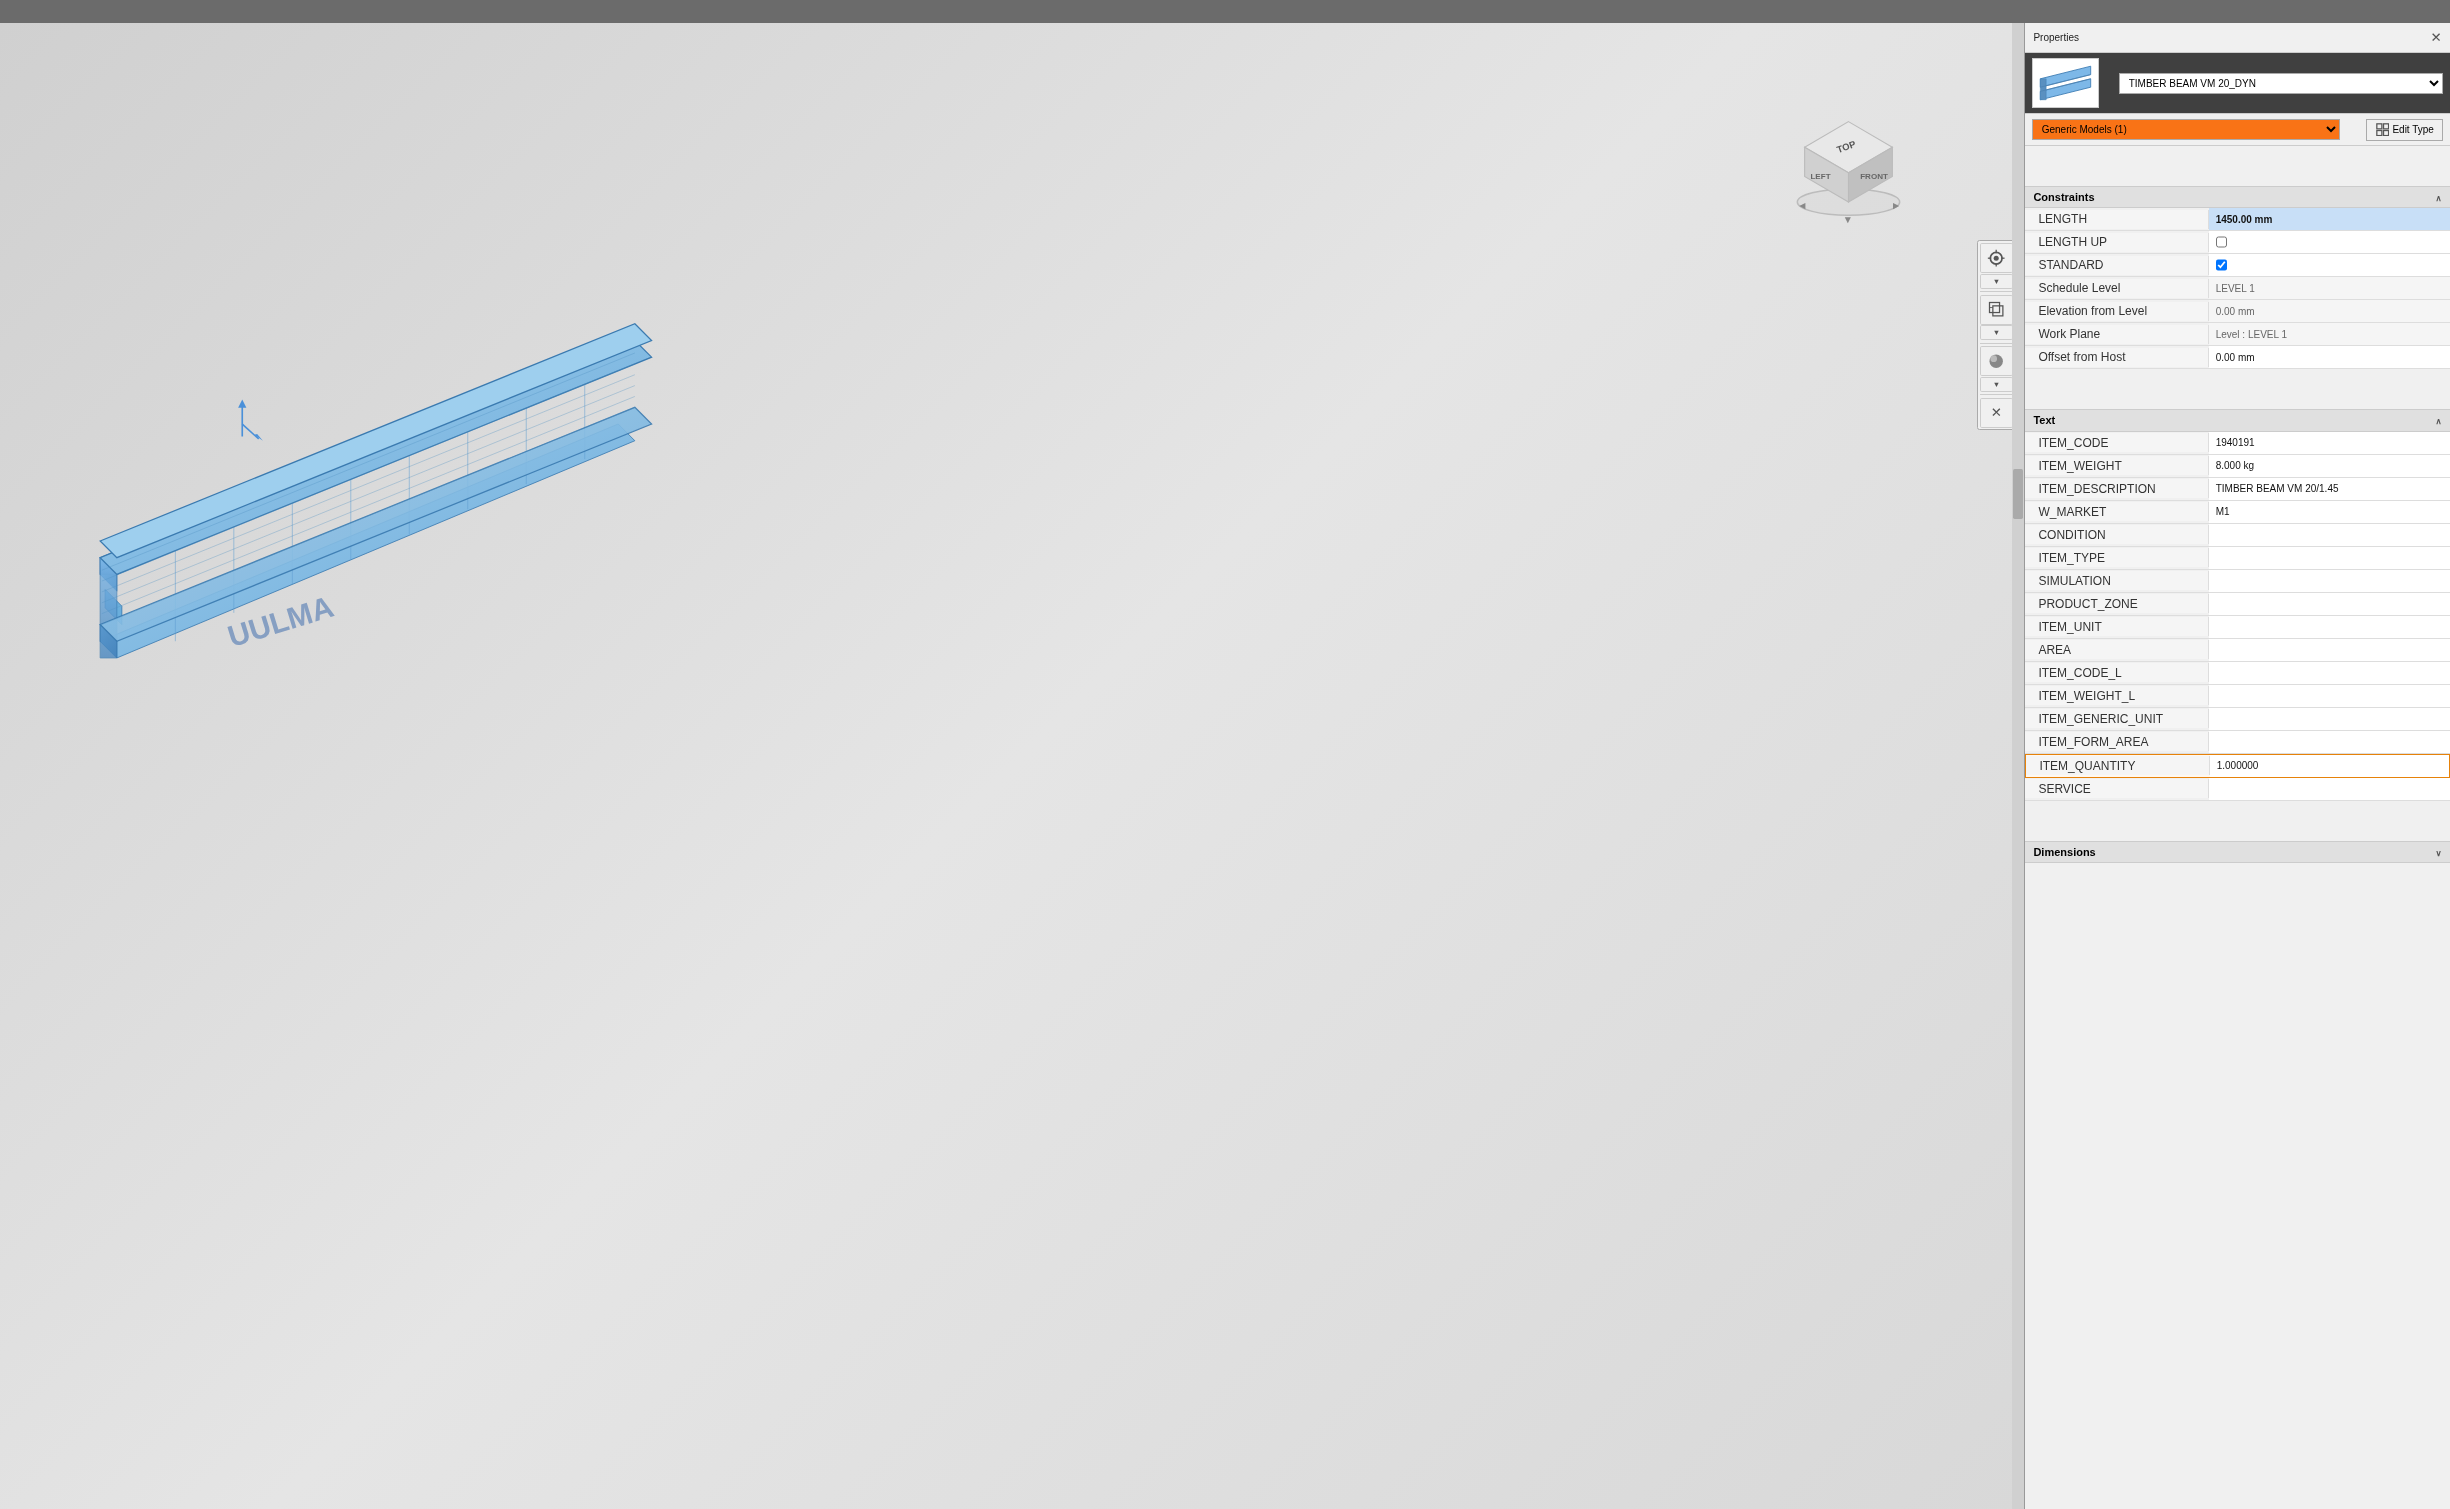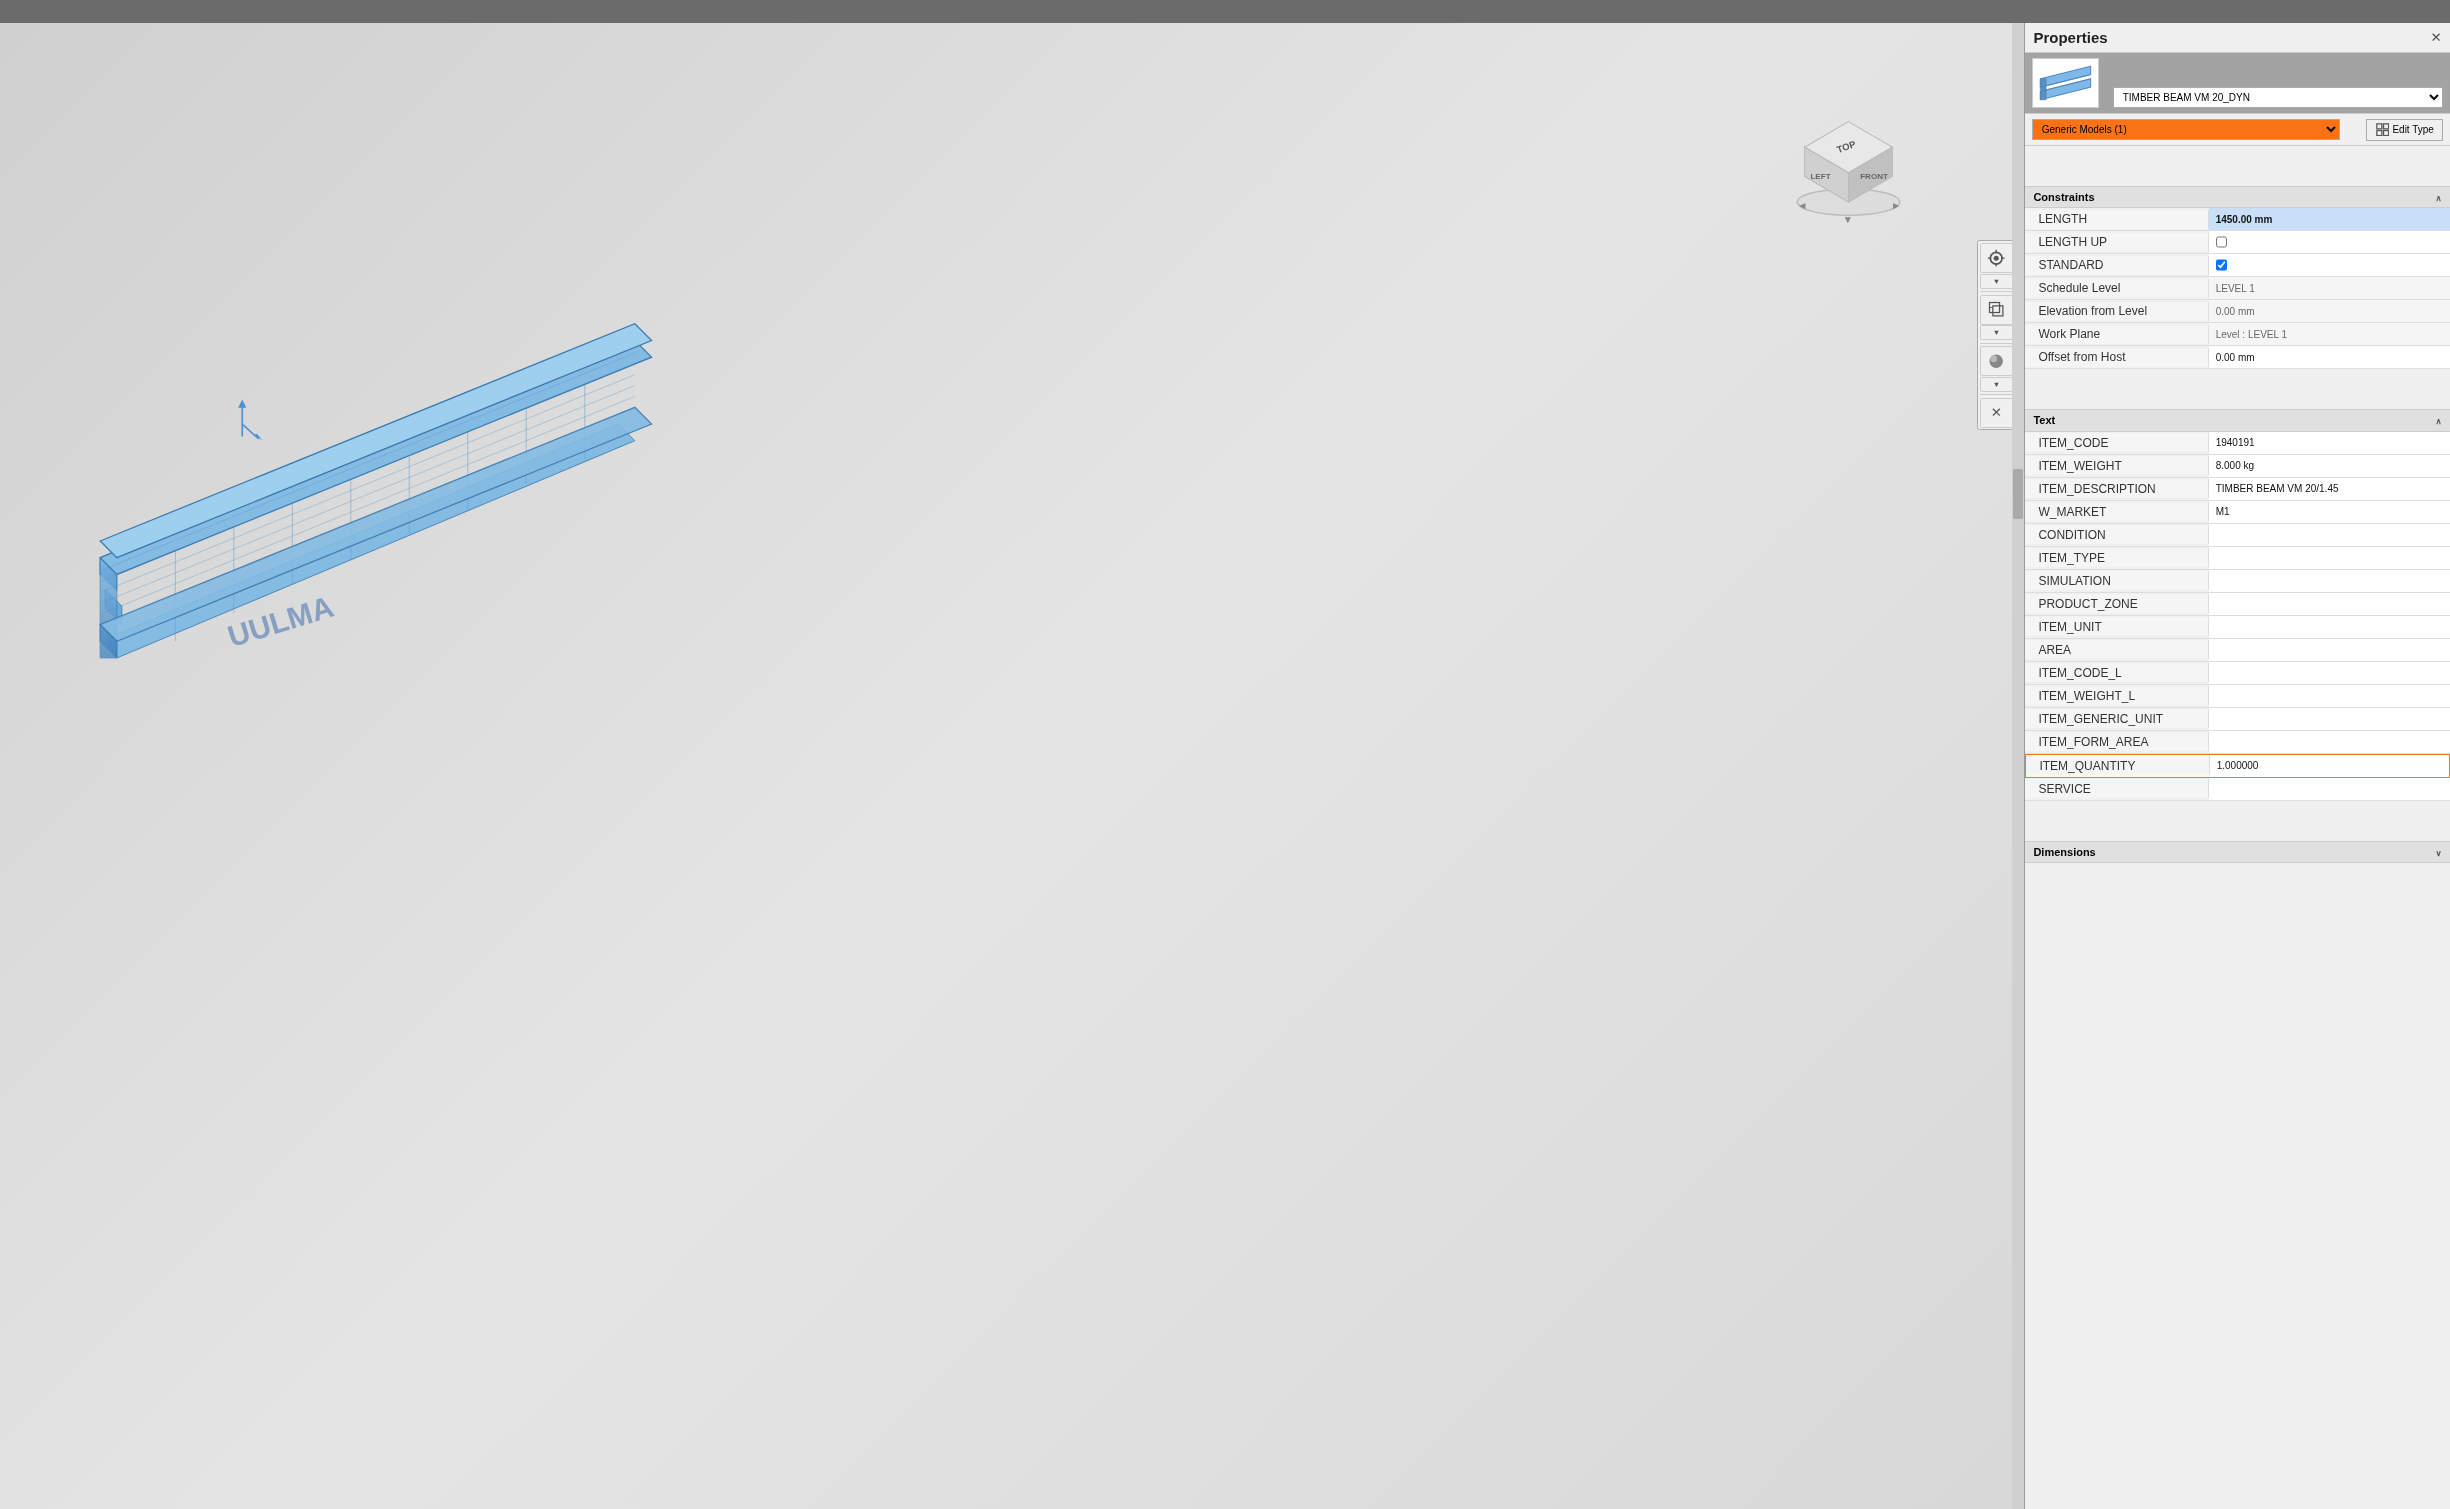--- a/index.html
+++ b/index.html
@@ -137,41 +137,41 @@
       display: flex;
       align-items: center;
       justify-content: space-between;
       background: #f0f0f0;
       border-bottom: 0.8px solid #ccc;
       padding: 5px 8.4px;
       height: 30px;
     }
 
     .panel-title {
-      font-size: 15px;
-      font-weight: 700;
+      font-size: 10px;
+      font-weight: 400;
       color: #222;
     }
 
     .panel-close {
       font-size: 13.4px;
       cursor: pointer;
       color: #555;
       background: none;
       border: none;
     }
 
     
     .type-selector-area {
       padding: 5px 6.7px;
       display: flex;
-      align-items: flex-end;
-      gap: 14px;
+      align-items: center;
+      gap: 20px;
       border-bottom: 0.8px solid #ccc;
-      background: #a3a3a3;
+      background: #404040;
     }
 
     .type-preview {
       width: 67px;
       height: 50px;
       background: #fff;
       border: 0.8px solid #ccc;
       display: flex;
       align-items: center;
       justify-content: center;

